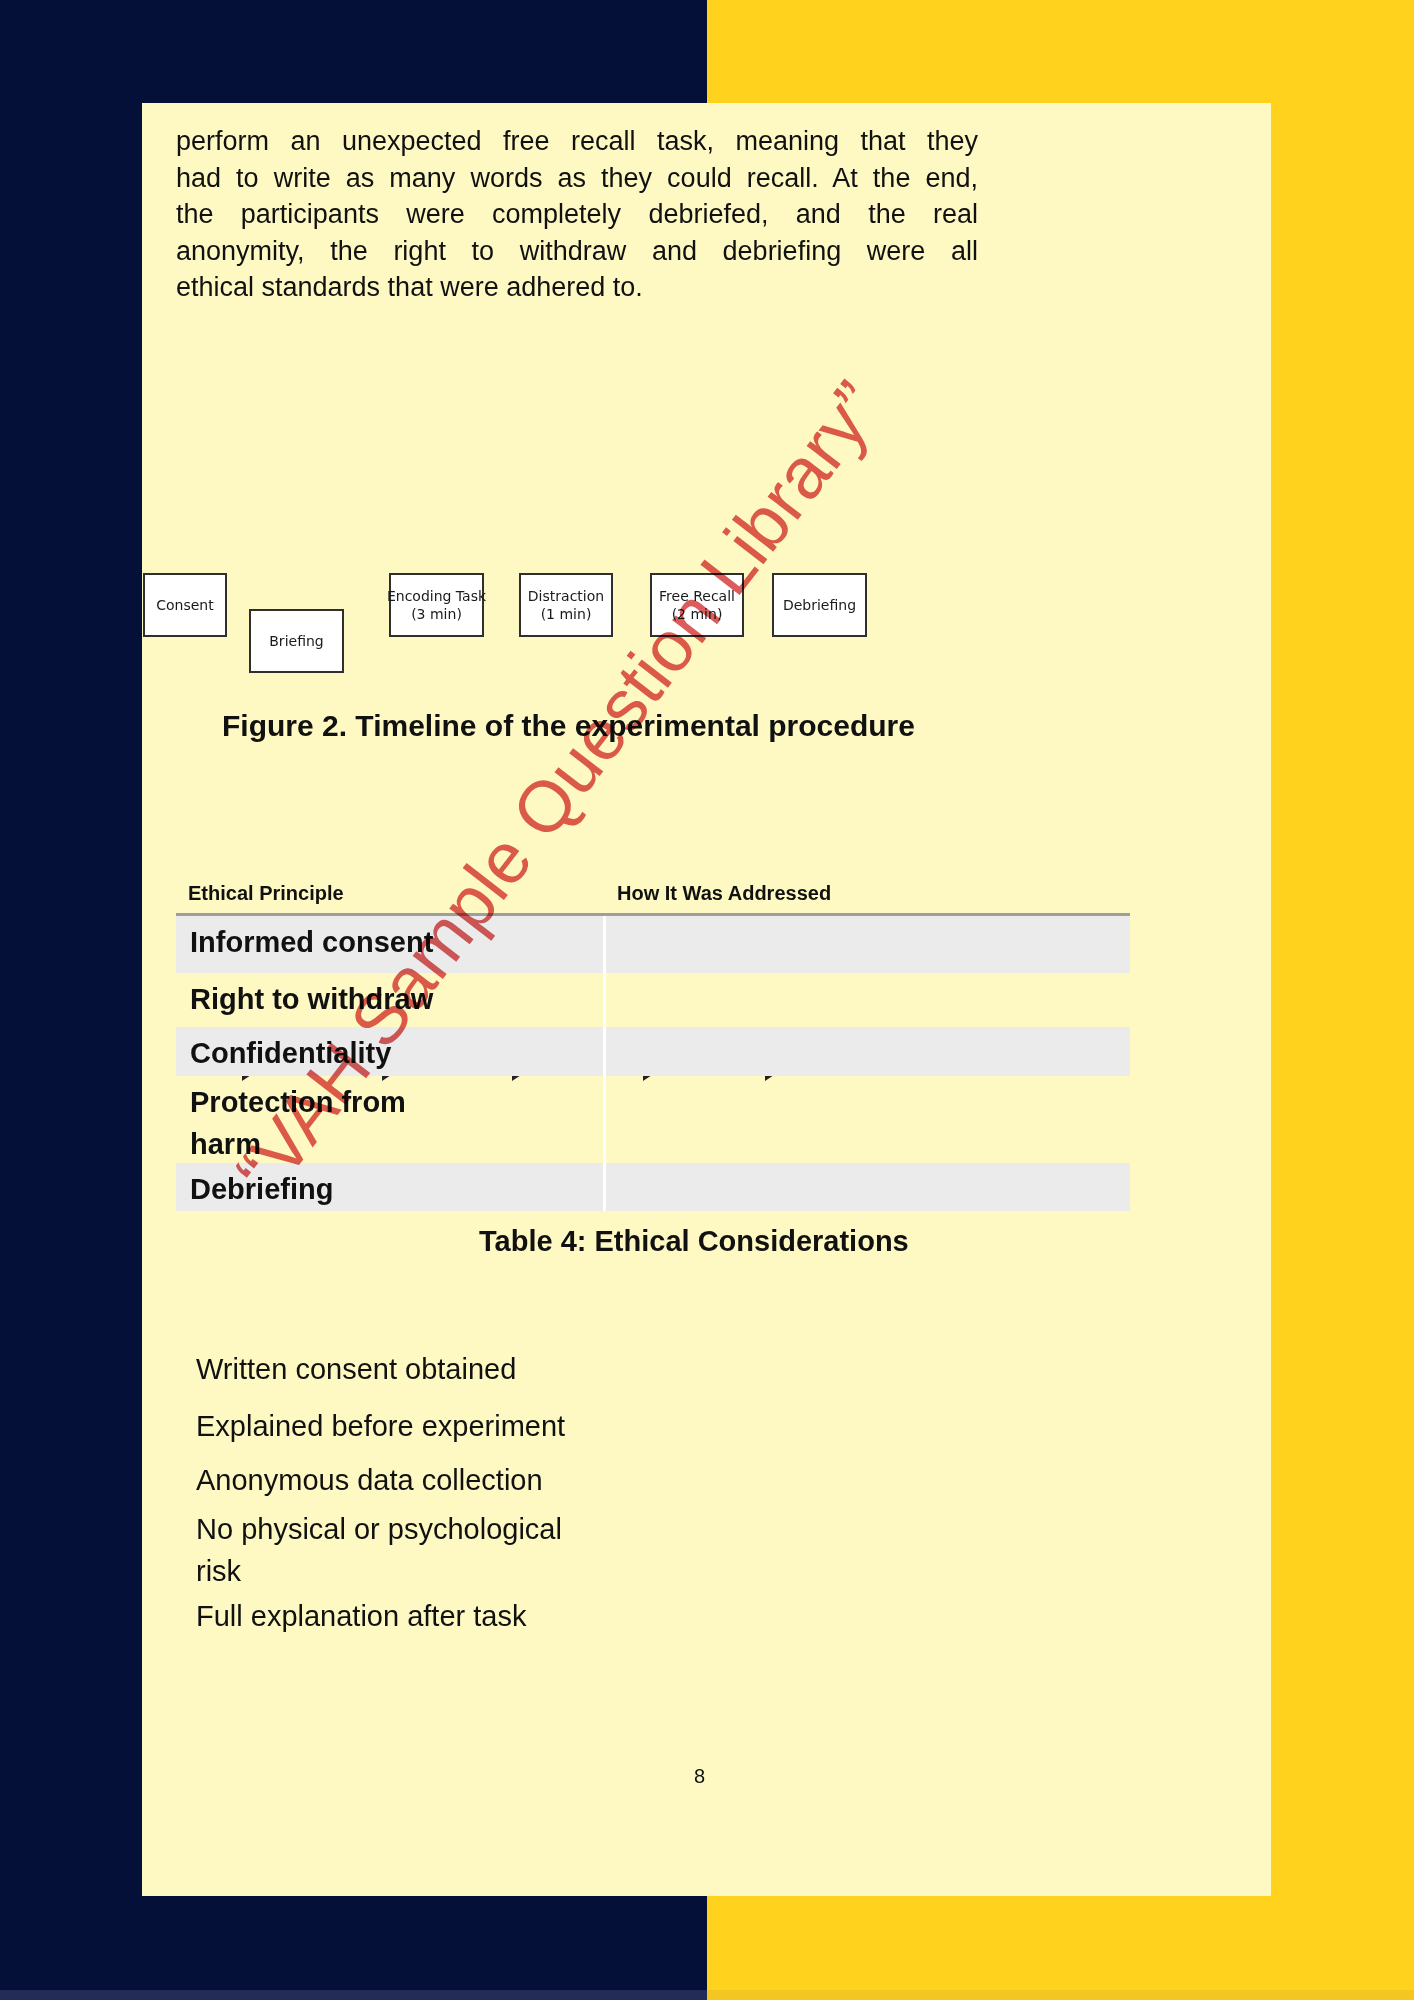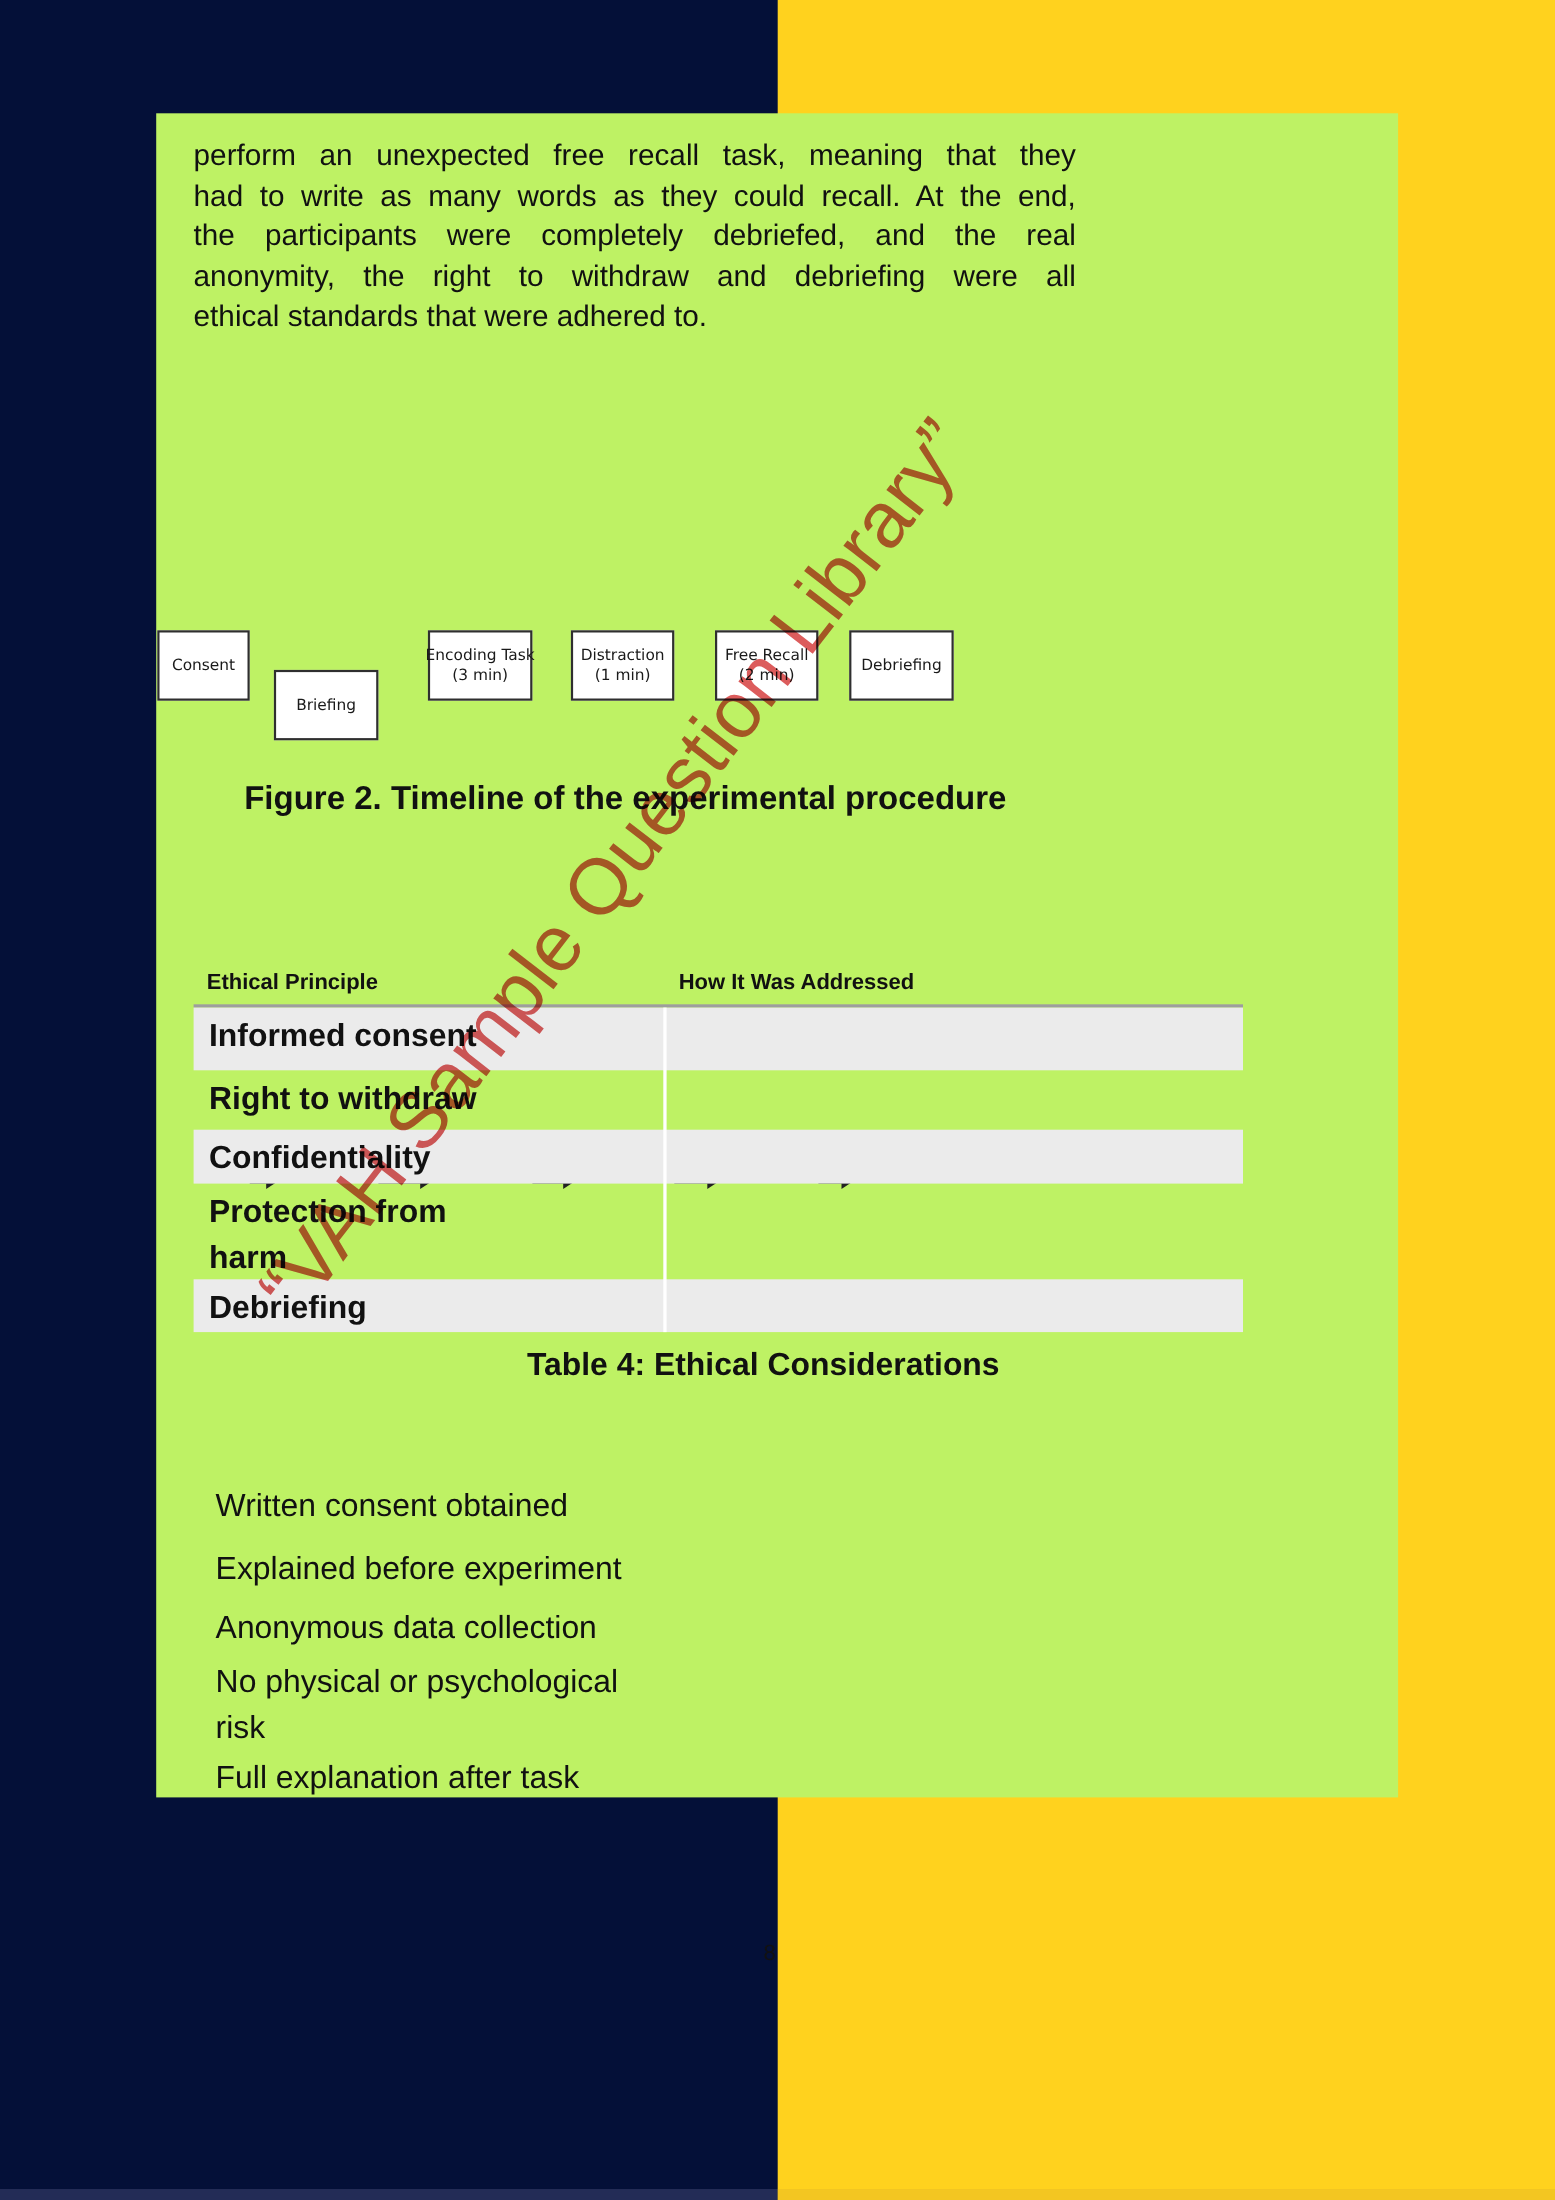--- a/index.html
+++ b/index.html
@@ -3,21 +3,21 @@
 <meta charset="utf-8">
 <style>
   * { margin: 0; padding: 0; box-sizing: border-box; }
   html, body { width: 1414px; height: 2000px; overflow: hidden; }
   body { position: relative; font-family: "Liberation Sans", sans-serif; background: #041038; }
 
   .bg-right { position: absolute; left: 707px; top: 0; width: 707px; height: 2000px; background: #ffd21e; }
   .bottom-strip-left  { position: absolute; left: 0; bottom: 0; width: 707px; height: 10px; background: #232c56; }
   .bottom-strip-right { position: absolute; left: 707px; bottom: 0; width: 707px; height: 10px; background: #f3c621; }
 
-  .page { position: absolute; left: 142px; top: 103px; width: 1129px; height: 1531px; background: #bef264; }
+  .page { position: absolute; left: 142px; top: 103px; width: 1129px; height: 1793px; background: #fef9c3; }
 
   
   .paragraph { position: absolute; left: 34px; top: 20px; width: 802px; }
   .para-line { font-size: 27px; line-height: 36.5px; color: #111; text-align: justify; text-align-last: justify; white-space: normal; }
   .para-line.last { text-align-last: left; }
 
   
   .flowchart { position: absolute; left: 0; top: 470px; width: 1129px; height: 70px; font-family: "DejaVu Sans", sans-serif; }
   .fc-box { position: absolute; top: 0; height: 64px; border: 2px solid #2f2f2f; background: #fff;
             display: flex; flex-direction: column; align-items: center; justify-content: center; }

